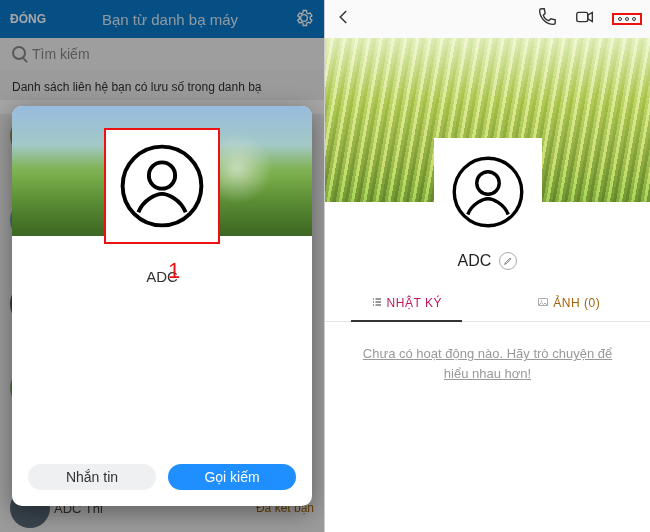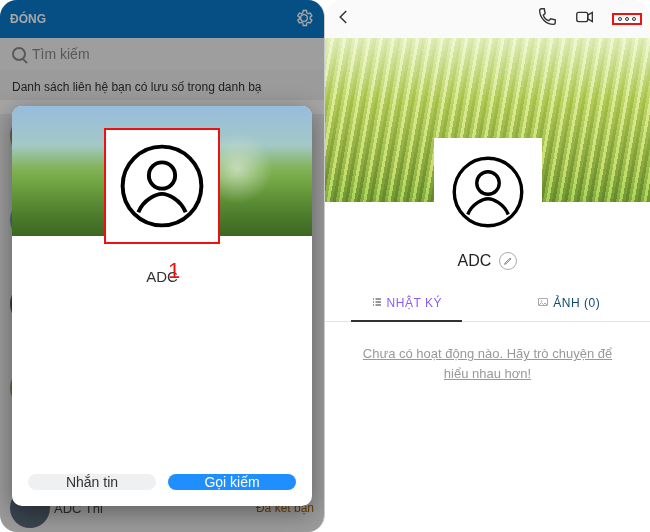--- a/index.html
+++ b/index.html
@@ -1,26 +1,26 @@
 <!DOCTYPE html>
 <html><head>
 <meta charset="utf-8">
 <style>
   * { box-sizing: border-box; margin: 0; padding: 0; font-family: -apple-system, Helvetica, Arial, sans-serif; }
   body { width: 650px; height: 532px; display: flex; background: #fff; }
-  .pane { height: 532px; position: relative; overflow: hidden; border-radius: 17px; }
+  .pane { height: 532px; position: relative; overflow: hidden; }
   .left { width: 325px; border-right: 1px solid #ccc; }
   .right { width: 325px; }
 
   
   .l-header { height: 38px; background: #0a7acc; color: #fff; display: flex; align-items: center; justify-content: space-between; padding: 0 10px; font-size: 14px; }
   .l-header .close { font-weight: 600; font-size: 12px; }
   .l-header .title { font-size: 15px; opacity: 0.85; }
   .gear { width: 20px; height: 20px; }
-  .l-search { display: flex; align-items: center; gap: 6px; padding: 8px 12px; background: #f3f3f3; color: #888; font-size: 14px; }
+  .l-search { display: flex; align-items: flex-start; gap: 6px; padding: 8px 12px; background: #f3f3f3; color: #888; font-size: 14px; }
   .mag { width: 14px; height: 14px; border: 2px solid #888; border-radius: 50%; position: relative; }
   .mag::after { content: ""; position: absolute; width: 6px; height: 2px; background: #888; transform: rotate(45deg); bottom: -3px; right: -4px; }
   .l-sub { padding: 10px 12px 6px; font-size: 12px; color: #333; font-weight: 500; background: #eee; }
   .l-list { position: relative; height: 420px; background: #eee; }
   .row-avatar { width: 44px; height: 44px; border-radius: 50%; background: #777; margin: 14px 10px; }
   .bottom-row { position: absolute; bottom: 6px; left: 0; right: 0; display: flex; align-items: center; gap: 4px; padding: 0 10px; font-size: 13px; color: #444; }
   .bottom-row .name { flex: 1; }
   .bottom-row .status { color: #a16207; font-size: 12px; }
 
   .overlay { position: absolute; top: 0; left: 0; right: 0; bottom: 0; background: rgba(0,0,0,0.35); }
@@ -30,21 +30,21 @@
     radial-gradient(circle at 75% 48%, #fff 0%, transparent 15%),
     linear-gradient(to bottom, #8ab4d8 0%, #b8d8f0 30%, #8fbc5a 48%, #6b9e3e 70%, #3e6b28 100%);
     position: relative; }
   .avatar-box { position: absolute; top: 22px; left: 50%; transform: translateX(-50%); width: 116px; height: 116px; background: #fff; border: 2px solid #e11; }
   .avatar-ph { width: 100%; height: 100%; display: flex; align-items: center; justify-content: center; }
   .person-svg { width: 84px; height: 84px; }
   .card-body { flex: 1; display: flex; flex-direction: column; align-items: center; padding-top: 24px; }
   .card-name { font-size: 15px; color: #333; margin-top: 8px; position: relative; }
   .callout-1 { position: absolute; top: 258px; left: 168px; color: #e11; font-size: 22px; font-weight: 500; z-index: 30; }
   .card-actions { margin-top: auto; display: flex; gap: 12px; padding: 14px 16px 16px; width: 100%; }
-  .btn { flex: 1; height: 16px; border-radius: 17px; border: none; font-size: 14px; cursor: pointer; }
+  .btn { flex: 1; height: 26px; border-radius: 17px; border: none; font-size: 14px; cursor: pointer; }
   .btn-msg { background: #eef0f2; color: #333; }
   .btn-call { background: #1f8fff; color: #fff; font-weight: 500; }
 
   
   .r-header { height: 38px; display: flex; align-items: center; justify-content: space-between; padding: 0 8px 0 10px; background: #fafafa; }
   .back-arrow { font-size: 20px; color: #333; }
   .r-icons { display: flex; align-items: center; gap: 16px; }
   .ic { width: 22px; height: 22px; }
   .more-box { border: 2px solid #e11; padding: 2px 4px; display: flex; align-items: center; }
   .dots { display: flex; gap: 3px; }
@@ -54,32 +54,33 @@
     repeating-linear-gradient(100deg, #7a8b4a 0 3px, #9cb06a 3px 6px, #c8d89a 6px 9px, #8a9c5a 9px 12px),
     linear-gradient(to bottom, #dce8c8 0%, #a8b87a 40%, #6a7a4a 100%);
     background-blend-mode: overlay;
   }
   .avatar-right { position: absolute; bottom: -40px; left: 50%; transform: translateX(-50%); width: 100px; height: 100px; background: #fff; box-shadow: 0 0 0 4px #fff; }
   .avatar-right .person-svg { width: 72px; height: 72px; }
   .r-name-row { margin-top: 50px; display: flex; align-items: center; justify-content: center; gap: 8px; }
   .r-name { font-size: 16px; color: #222; }
   .edit-circle { width: 18px; height: 18px; border: 1px solid #aaa; border-radius: 50%; display: flex; align-items: center; justify-content: center; font-size: 10px; color: #666; }
   .r-tabs { display: flex; margin-top: 16px; border-bottom: 1px solid #e5e5e5; font-size: 12px; }
-  .r-tab { flex: 1; text-align: center; padding: 10px 0; color: #0c4a6e; position: relative; letter-spacing: 0.5px; }
-  .r-tab.active { color: #8b5cf6; font-weight: 500; }
+  .r-tab { flex: 1; text-align: center; padding: 10px 0; color: #a16207; position: relative; letter-spacing: 0.5px; }
+  .r-tab.active { color: #be185d; font-weight: 500; }
   .r-tab.active::after { content: ""; position: absolute; bottom: -1px; left: 26px; right: 26px; height: 2px; background: #333; }
   .tab-ic { display: inline-block; vertical-align: middle; margin-right: 4px; }
   .r-empty { padding: 22px 24px; text-align: center; color: #999; font-size: 13px; line-height: 1.5; text-decoration: underline; }
 </style>
 </head>
 <body>
 
 <div class="pane left">
   <div class="l-header">
     <span class="close">ĐÓNG</span>
+    <span class="title">Bạn từ danh bạ máy</span>
     <span>
       <svg class="gear" viewBox="0 0 24 24">
           <path fill="none" stroke="#fff" stroke-width="1.6" d="M12 8a4 4 0 100 8 4 4 0 000-8zM19.4 13a7.5 7.5 0 000-2l2.1-1.6-2-3.4-2.5.8a7.5 7.5 0 00-1.7-1L15 3h-4l-.3 2.8a7.5 7.5 0 00-1.7 1l-2.5-.8-2 3.4L6.6 11a7.5 7.5 0 000 2l-2.1 1.6 2 3.4 2.5-.8a7.5 7.5 0 001.7 1L11 21h4l.3-2.8a7.5 7.5 0 001.7-1l2.5.8 2-3.4z"></path>
         </svg>
     </span>
   </div>
   <div class="l-search">
     <span class="mag"></span>
     <span>Tìm kiếm</span>
   </div>

